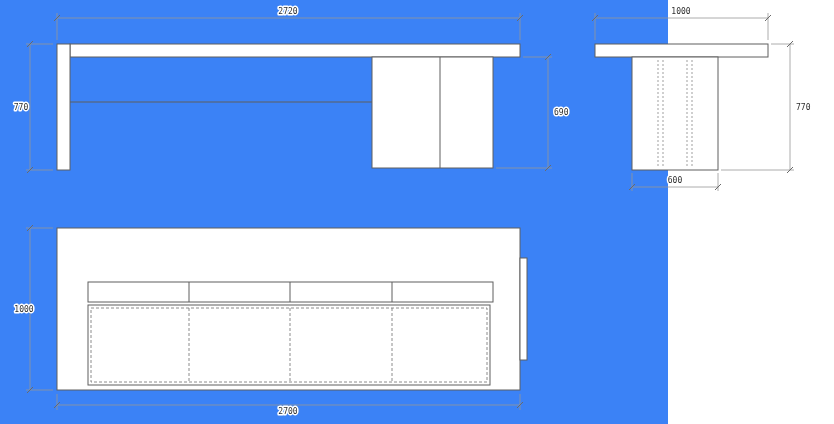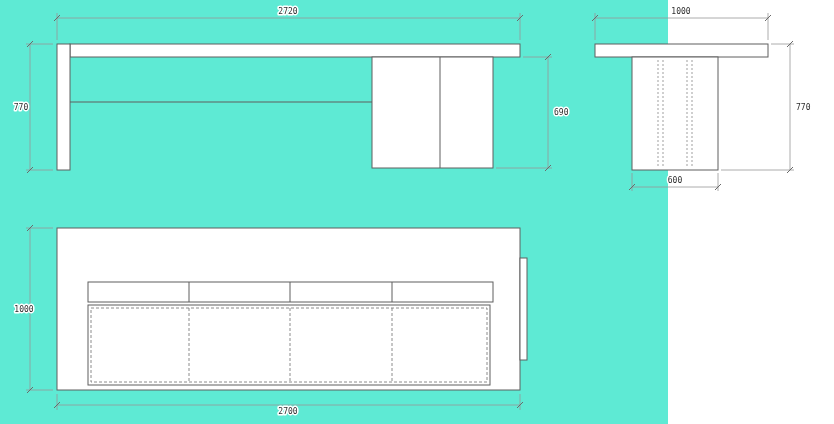--- a/index.html
+++ b/index.html
@@ -2,21 +2,21 @@
 <html><head>
 <meta charset="utf-8">
 <style>
   * { margin: 0; padding: 0; box-sizing: border-box; }
   html, body { background: #ffffff; }
   body {
     width: 834px; height: 424px;
     font-family: "DejaVu Sans Mono", "Liberation Mono", monospace;
     overflow: hidden;
   }
-  .canvas { position: relative; width: 668px; height: 424px; background: #5eead4; }
+  .canvas { position: relative; width: 668px; height: 424px; background: #3b82f6; }
   svg { display: block; }
   .obj   { stroke: #5f5f5f; stroke-width: 1;   fill: none; }
   .objw  { stroke: #5f5f5f; stroke-width: 1;   fill: #ffffff; }
   .dim   { stroke: #979797; stroke-width: 0.8; fill: none; }
   .tick  { stroke: #6a6a6a; stroke-width: 1;   fill: none; }
   .dash  { stroke: #6f6f6f; stroke-width: 0.8; fill: none; stroke-dasharray: 3 2; }
   .dash2 { stroke: #777777; stroke-width: 0.7; fill: none; stroke-dasharray: 2 2; }
   .dimtext {
     font-family: "DejaVu Sans Mono", "Liberation Mono", monospace;
     font-size: 8px; fill: #2e2e2e;

